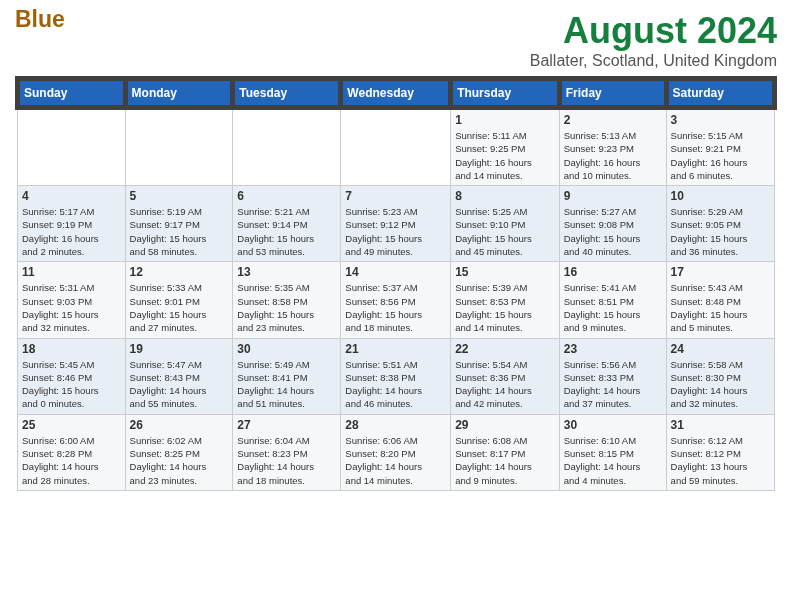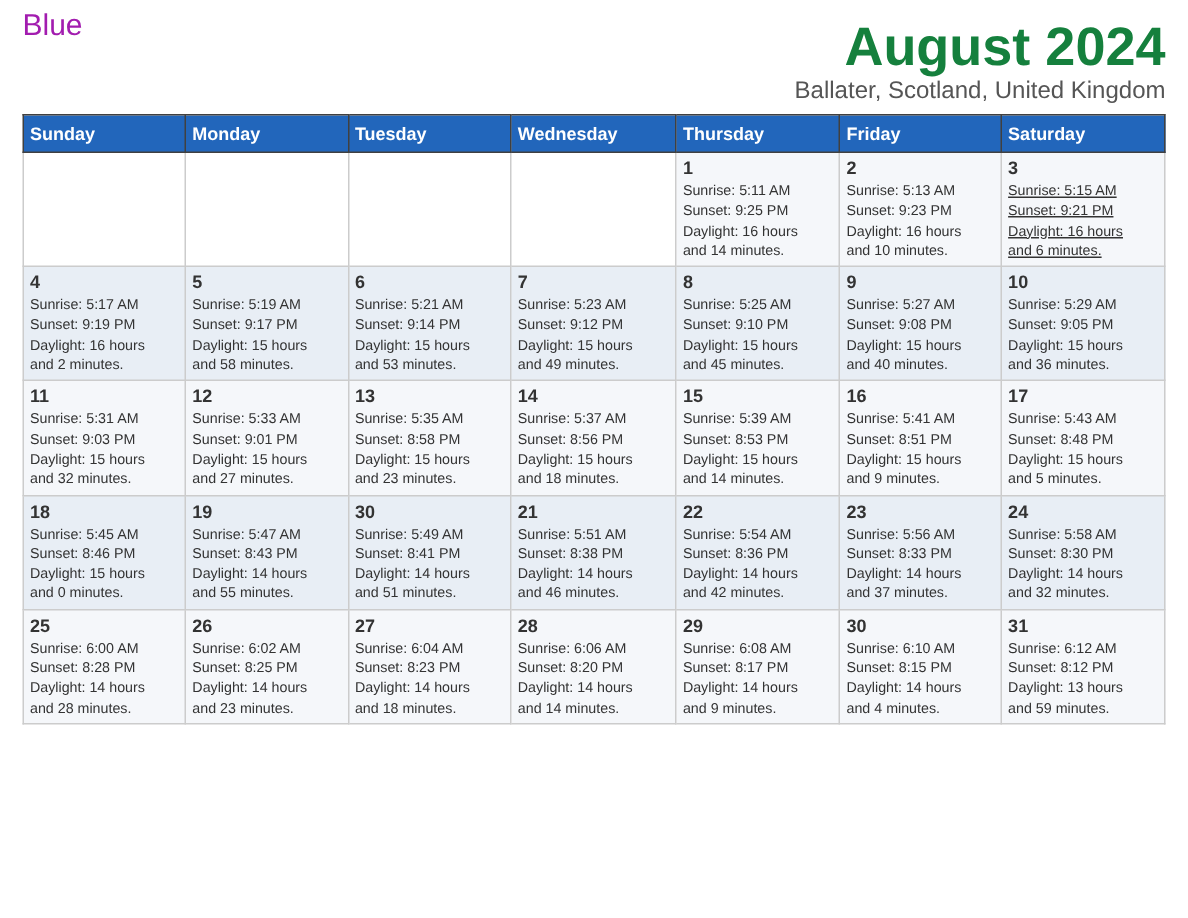--- a/index.html
+++ b/index.html
@@ -42,21 +42,21 @@
       width: 100%;
       border-collapse: collapse;
     }
     .calendar thead tr th {
       background-color: #2266bb;
       color: #fff;
       font-size: 12px;
       font-weight: bold;
       padding: 5px 4px;
       text-align: left;
-      border: 1px solid #404040;
+      border: 5px solid #404040;
     }
     .calendar tbody tr td {
       border: 1px solid #ccc;
       vertical-align: top;
       padding: 3px 4px;
       font-size: 10px;
       color: #333;
       width: 113px;
       min-height: 70px;
       background: #fff;
@@ -82,21 +82,21 @@
       background: #fff !important;
     }
   </style>
 </head>
 <body>
 
 <div class="header">
   <div class="logo">
     <div class="logo-row">
       <div>
-        <div style="font-size:20px;font-weight:normal;color:#a21caf;margin-top:-4px;">Blue</div>
+        <div style="font-size:23px;font-weight:bold;color:#a16207;margin-top:-4px;">Blue</div>
       </div>
     </div>
   </div>
   <div class="title-block">
     <h1>August 2024</h1>
     <h2>Ballater, Scotland, United Kingdom</h2>
   </div>
 </div>
 
 <table class="calendar">
@@ -126,21 +126,21 @@
         </td>
         <td>
           <span class="day-number">2</span>
           <div class="day-info" style="white-space: pre-line;">Sunrise: 5:13 AM
 Sunset: 9:23 PM
 Daylight: 16 hours
 and 10 minutes.</div>
         </td>
         <td>
           <span class="day-number">3</span>
-          <div class="day-info" style="white-space: pre-line; text-decoration: underline;">Sunrise: 5:15 AM
+          <div class="day-info" style="white-space: pre-line;">Sunrise: 5:15 AM
 Sunset: 9:21 PM
 Daylight: 16 hours
 and 6 minutes.</div>
         </td>
       </tr>
       <tr>
         <td>
           <span class="day-number">4</span>
           <div class="day-info" style="white-space: pre-line;">Sunrise: 5:17 AM
 Sunset: 9:19 PM

